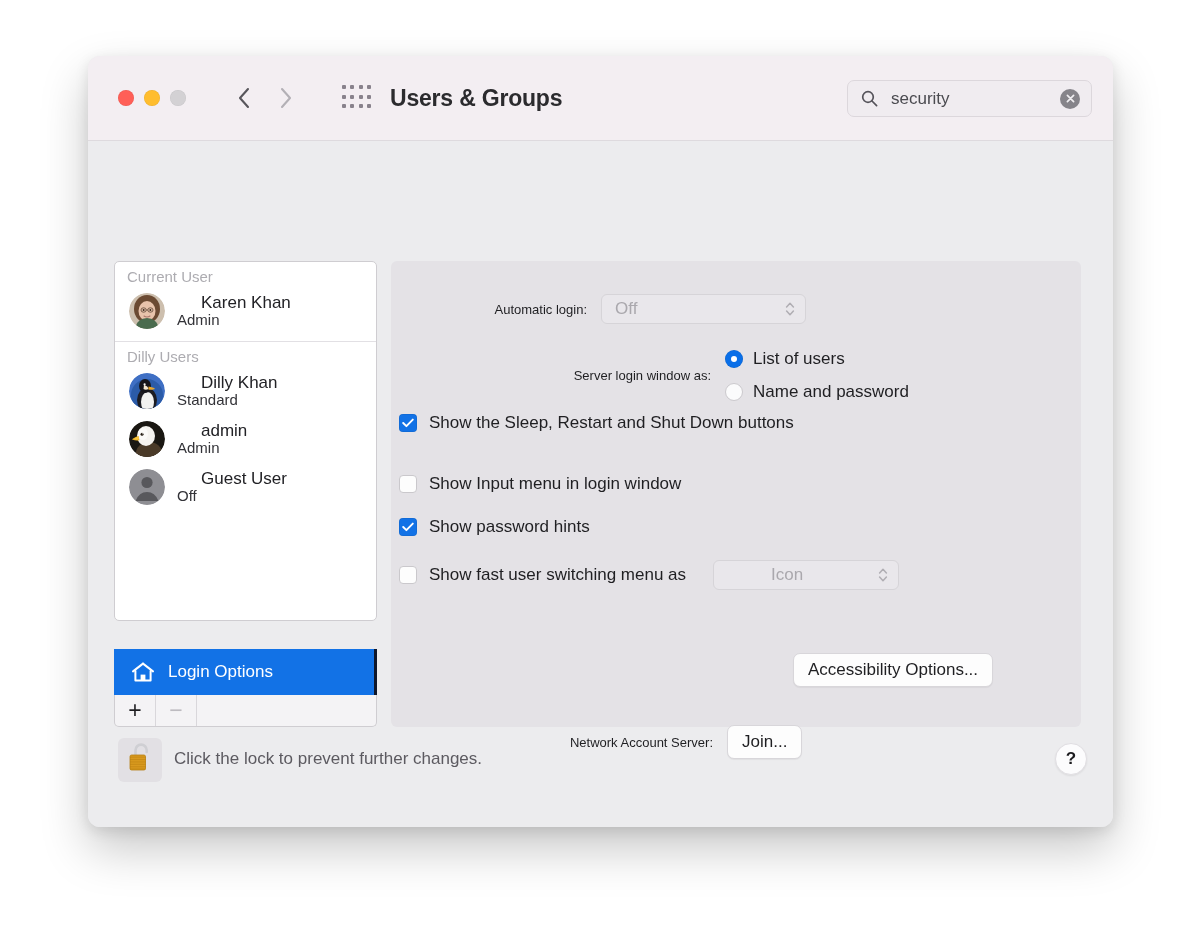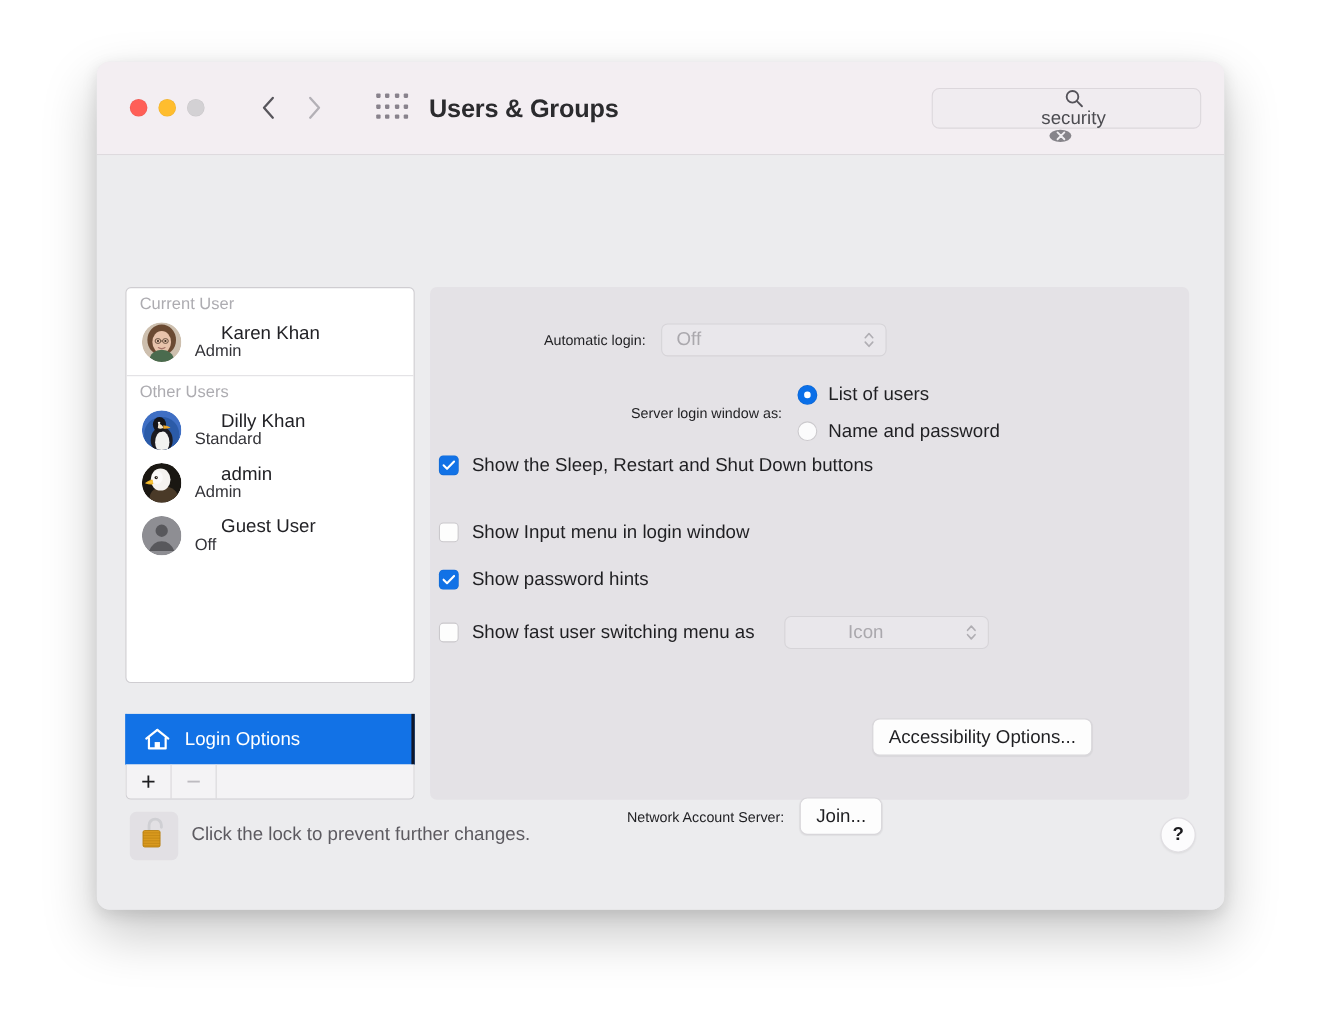--- a/index.html
+++ b/index.html
@@ -98,21 +98,20 @@
     right: 21px;
     top: 24px;
     width: 245px;
     height: 37px;
     background: #f0ecf0;
     border: 1px solid #dcd7dc;
     border-radius: 7px;
     display: flex;
     align-items: center;
     box-sizing: border-box;
-    flex-direction: column;
   }
   .search-ico { margin-left: 13px; display:flex; }
   .search-val {
     flex: 1;
     margin-left: 13px;
     font-size: 17px;
     color: #4b4b50;
   }
   .clear-btn {
     margin-right: 11px;
@@ -423,21 +422,21 @@
             <div class="user-text">
               <div class="user-name">Karen Khan</div>
               <div class="user-role">Admin</div>
             </div>
           </div>
         </div>
 
         <div class="group-sep"></div>
 
         <div>
-          <div class="group-head">Other Users</div>
+          <div class="group-head">Dilly Users</div>
 
           <div class="user-row">
             <div class="avatar">
               <svg width="36" height="36" viewBox="0 0 36 36">
                 <defs>
                     <clipPath id="cl2">
                       <circle cx="18" cy="18" r="18"></circle>
                     </clipPath>
                   </defs>
                 <g clip-path="url(#cl2)">

